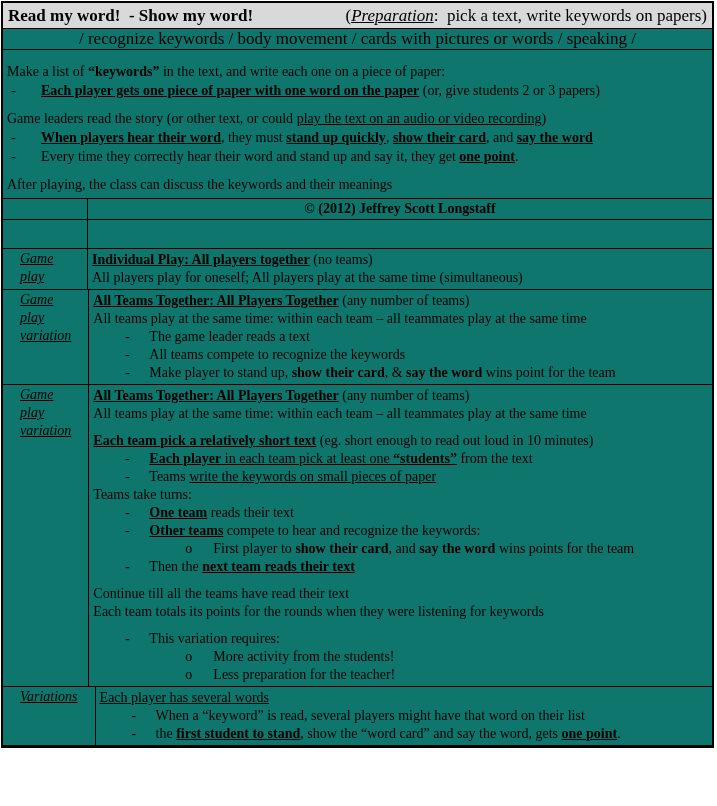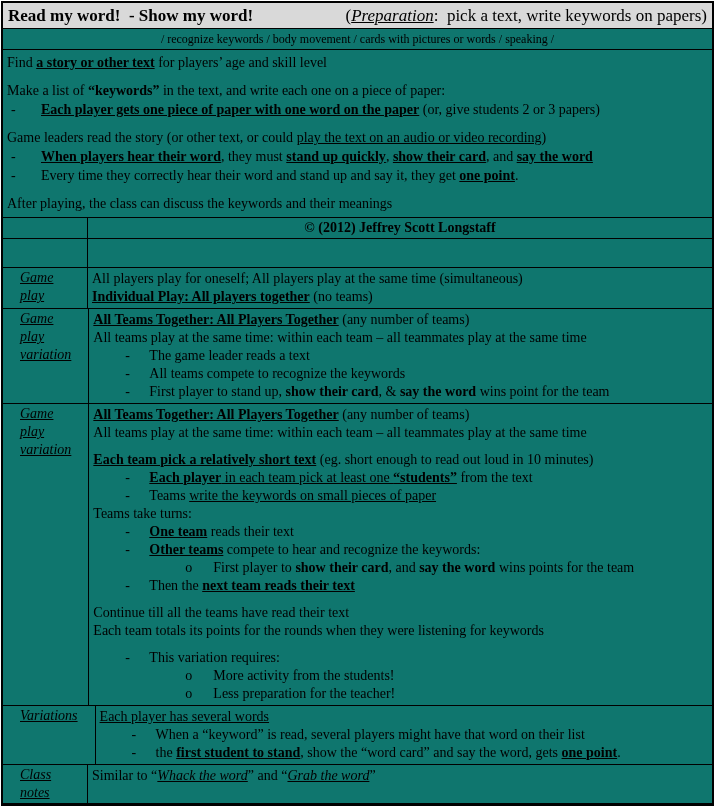--- a/index.html
+++ b/index.html
@@ -7,21 +7,21 @@
     margin:1px; width:709px; box-sizing:content-box;
     border:2px solid #000; border-bottom-width:3px;
     font-family:Liberation Serif, serif;
     font-size:14px; color:#000; background:#0f766e;
   }
   .row{border-top:1px solid #000;}
   .row:first-child{border-top:none;}
   .title-row{background:#d9d9d9; display:flex; justify-content:space-between; align-items:baseline; padding:3px 5px 2px 5px;}
   .title-main{font-weight:bold; font-size:17px; white-space:pre;}
   .title-prep{font-size:17px; white-space:pre;}
-  .skills-row{text-align:center; font-size:12px; padding:2px 4px; line-height:16px;}
+  .skills-row{text-align:center; font-size:17px; padding:2px 4px; line-height:16px;}
   .intro{padding:3px 4px 4px 4px;}
   .intro .line{line-height:19px;}
   .two{display:flex; align-items:stretch;}
   .label{flex:0 0 85px; box-sizing:border-box; border-right:1px solid #000; padding:1px 17px;
          font-style:italic; text-decoration:underline; line-height:18px;}
   .content{flex:1; padding:2px 4px; min-width:0;}
   .line{line-height:18px;}
   .line.b{display:flex;}
   .ltxt{flex:1 1 auto;}
   .marker{flex:0 0 30px; padding-left:6px; box-sizing:border-box;}
@@ -43,21 +43,20 @@
 <div class="doc">
 
   <div class="row title-row">
     <span class="title-main">Read my word!  - Show my word!</span>
     <span class="title-prep"><span>(</span><span class="fi fu">Preparation</span><span>:  pick a text, write keywords on papers)</span></span>
   </div>
 
   <div class="row skills-row">/  recognize keywords  /  body movement  /  cards with pictures or words  /  speaking  /</div>
 
   <div class="row intro">
-      <div class="line"><span>Find </span><span class="fb fu">a story or other text</span><span> for players’ age and skill level</span></div>
       <div class="gap"></div>
       <div class="line"><span>Make a list of </span><span class="fb">“keywords”</span><span> in the text, and write each one on a piece of paper:</span></div>
       <div class="line b">
         <span class="marker">-</span>
         <span class="ltxt"><span class="fb fu">Each player gets one piece of paper with one word on the paper</span><span> (or, give students 2 or 3 papers)</span></span>
       </div>
       <div class="gap"></div>
       <div class="line"><span>Game leaders read the story (or other text, or could </span><span class="fu">play the text on an audio or video recording</span><span>)</span></div>
       <div class="line b">
         <span class="marker">-</span>
@@ -77,41 +76,41 @@
   </div>
 
   <div class="row two">
     <div class="label spacer-cell"></div>
     <div class="content spacer-cell"></div>
   </div>
 
   <div class="row two">
     <div class="label">Game play</div>
     <div class="content">
+        <div class="line"><span class="fb fu">Individual Play: All players together</span><span> (no teams)</span></div>
         <div class="line"><span>All players play for oneself; All players play at the same time (simultaneous)</span></div>
-        <div class="line"><span class="fb fu">Individual Play: All players together</span><span> (no teams)</span></div>
       </div>
   </div>
 
   <div class="row two">
     <div class="label">Game play variation</div>
     <div class="content">
         <div class="line"><span class="fb fu">All Teams Together: All Players Together</span><span> (any number of teams)</span></div>
         <div class="line"><span>All teams play at the same time: within each team – all teammates play at the same time</span></div>
         <div class="line ind1 b">
           <span class="marker">-</span>
           <span class="ltxt"><span>The game leader reads a text</span></span>
         </div>
         <div class="line ind1 b">
           <span class="marker">-</span>
           <span class="ltxt"><span>All teams compete to recognize the keywords</span></span>
         </div>
         <div class="line ind1 b">
           <span class="marker">-</span>
-          <span class="ltxt"><span>First player to stand up, </span><span class="fb">show their card</span><span>, &amp; </span><span class="fb">say the word</span><span> wins point for the team</span></span>
+          <span class="ltxt"><span>Make player to stand up, </span><span class="fb">show their card</span><span>, &amp; </span><span class="fb">say the word</span><span> wins point for the team</span></span>
         </div>
       </div>
   </div>
 
   <div class="row two">
     <div class="label">Game play variation</div>
     <div class="content">
         <div class="line"><span class="fb fu">All Teams Together: All Players Together</span><span> (any number of teams)</span></div>
         <div class="line"><span>All teams play at the same time: within each team – all teammates play at the same time</span></div>
         <div class="gap"></div>
@@ -168,20 +167,14 @@
           <span class="marker">-</span>
           <span class="ltxt"><span>When a “keyword” is read, several players might have that word on their list</span></span>
         </div>
         <div class="line ind1 b">
           <span class="marker">-</span>
           <span class="ltxt"><span>the </span><span class="fb fu">first student to stand</span><span>, show the “word card” and say the word, gets </span><span class="fb fu">one point</span><span>.</span></span>
         </div>
       </div>
   </div>
 
-  <div class="row two">
-    <div class="label">Class notes</div>
-    <div class="content">
-        <div class="line"><span>Similar to “</span><span class="fi fu">Whack the word</span><span>” and “</span><span class="fi fu">Grab the word</span><span>”</span></div>
-      </div>
-  </div>
 
 </div>
 
 </body></html>

